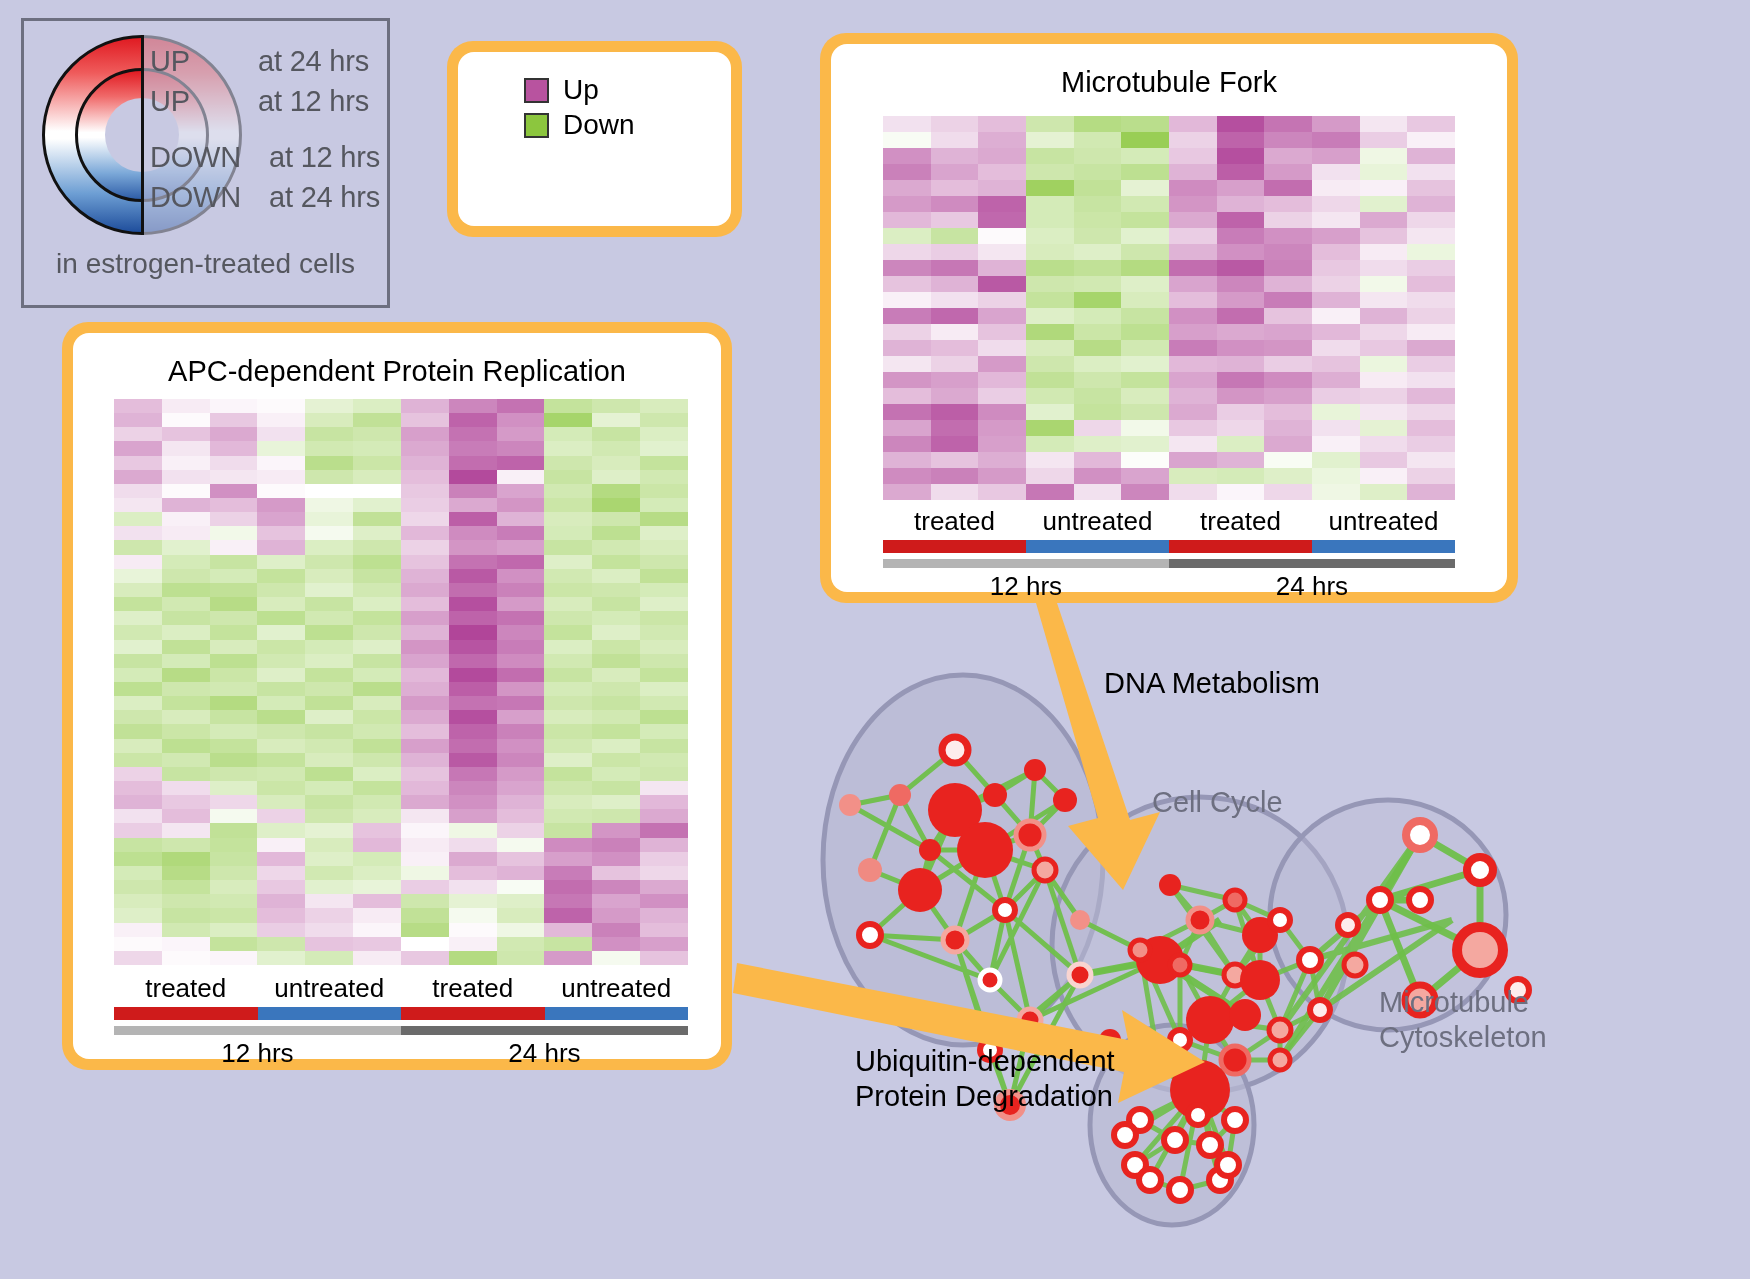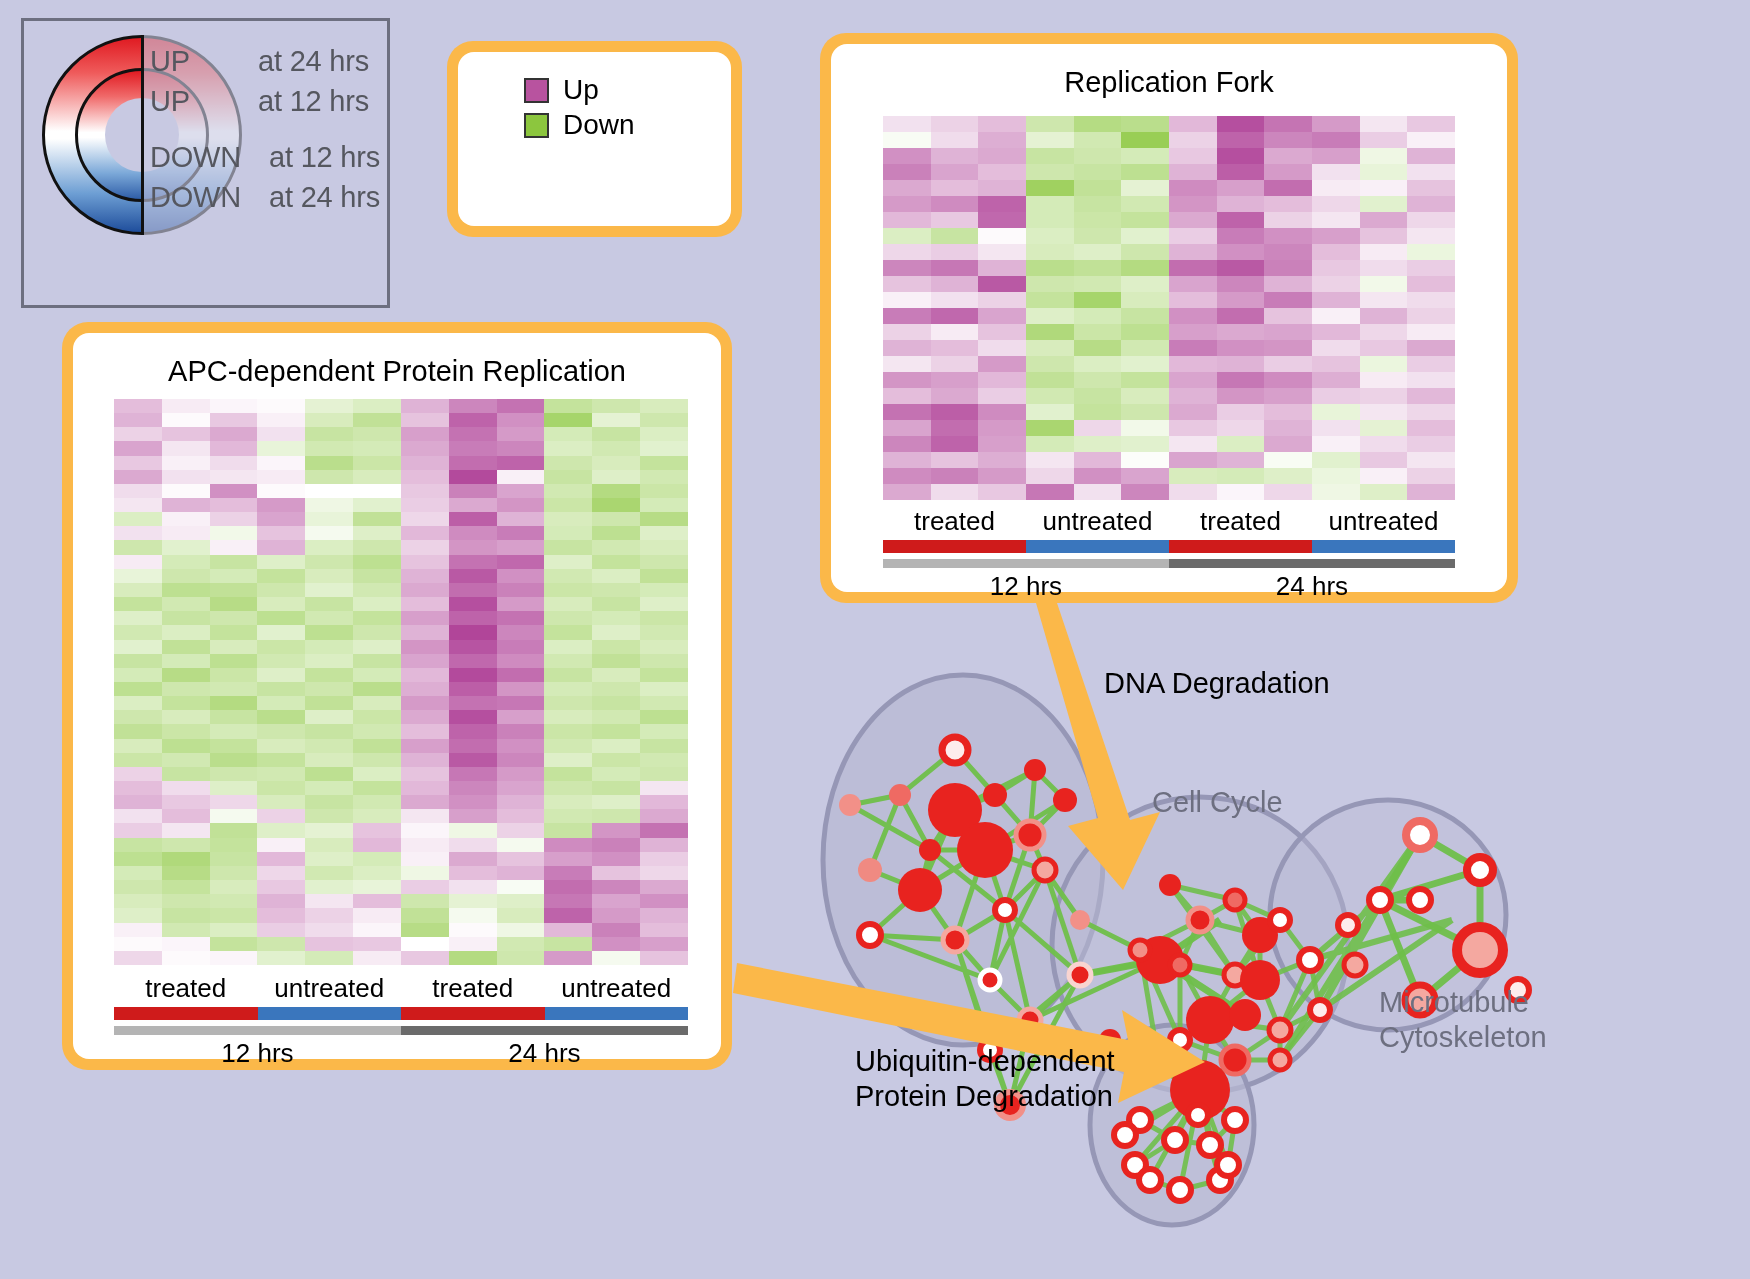--- a/index.html
+++ b/index.html
@@ -102,40 +102,41 @@
       <div class="ring-divider"></div>
       <div class="lg-lbl" style="left:108px;top:10px;">UP</div>
       <div class="lg-lbl" style="left:108px;top:50px;">UP</div>
       <div class="lg-lbl" style="left:108px;top:106px;">DOWN</div>
       <div class="lg-lbl" style="left:108px;top:146px;">DOWN</div>
       <div class="lg-lbl" style="left:216px;top:10px;">at 24 hrs</div>
       <div class="lg-lbl" style="left:216px;top:50px;">at 12 hrs</div>
       <div class="lg-lbl" style="left:227px;top:106px;">at 12 hrs</div>
       <div class="lg-lbl" style="left:227px;top:146px;">at 24 hrs</div>
     </div>
+    <div class="lg-sub" style="top:226px;">in estrogen-treated cells</div>
   </div>
 
   <div class="orange-panel" id="key-panel">
     <div class="panel-inner">
       <div class="key-rows">
         <div class="key-row">
           <span class="key-swatch" id="sw-up" style="background: rgb(184, 83, 159);"></span>
           <span class="key-label">Up</span>
         </div>
         <div class="key-row">
           <span class="key-swatch" id="sw-down" style="background: rgb(140, 198, 62);"></span>
           <span class="key-label">Down</span>
         </div>
       </div>
     </div>
   </div>
 
   <div class="orange-panel" id="replication-panel">
     <div class="panel-inner">
-      <div class="panel-title" style="top:22px;">Replication Fork</div>
+      <div class="panel-title" style="top:22px;">Microtubule Fork</div>
       <div class="hm-wrap" id="rep-hm-wrap" style="left:52px;top:72px;width:572px;height:384px;">
         <div class="heatmap" id="rep-heatmap" style="grid-template-columns: repeat(12, 1fr); grid-template-rows: repeat(24, 1fr);">
             <div class="hm-cell" style="background:rgb(242,225,239)"></div>
             <div class="hm-cell" style="background:rgb(236,210,230)"></div>
             <div class="hm-cell" style="background:rgb(228,189,219)"></div>
             <div class="hm-cell" style="background:rgb(206,231,173)"></div>
             <div class="hm-cell" style="background:rgb(181,220,131)"></div>
             <div class="hm-cell" style="background:rgb(186,222,140)"></div>
             <div class="hm-cell" style="background:rgb(226,184,217)"></div>
             <div class="hm-cell" style="background:rgb(181,79,159)"></div>
@@ -1088,20 +1089,20 @@
       <circle cx="455" cy="500" r="11" fill="#ffffff" stroke="#e8231f" stroke-width="6"></circle>
       <circle cx="418" cy="495" r="10" fill="#ffffff" stroke="#e8231f" stroke-width="6"></circle>
     </g>
   </svg>
 
   <svg class="arrows" viewBox="0 0 1750 1279">
     <path d="M1036,603 L1057,603 L1130,820 L1160,812 L1123,890 L1068,826 L1098,818 Z" fill="#fbb849"></path>
     <path d="M737,963 L1128,1040 L1122,1010 L1205,1062 L1118,1103 L1124,1072 L733,993 Z" fill="#fbb849"></path>
   </svg>
 
-  <div class="net-label" id="label-dna">DNA Degradation</div>
+  <div class="net-label" id="label-dna">DNA Metabolism</div>
   <div class="net-label" id="label-cellcycle">Cell Cycle</div>
   <div class="net-label" id="label-ubq">Ubiquitin-dependent
 Protein Degradation</div>
   <div class="net-label" id="label-micro">Microtubule
 Cytoskeleton</div>
 
 </div>
 
 </body></html>

